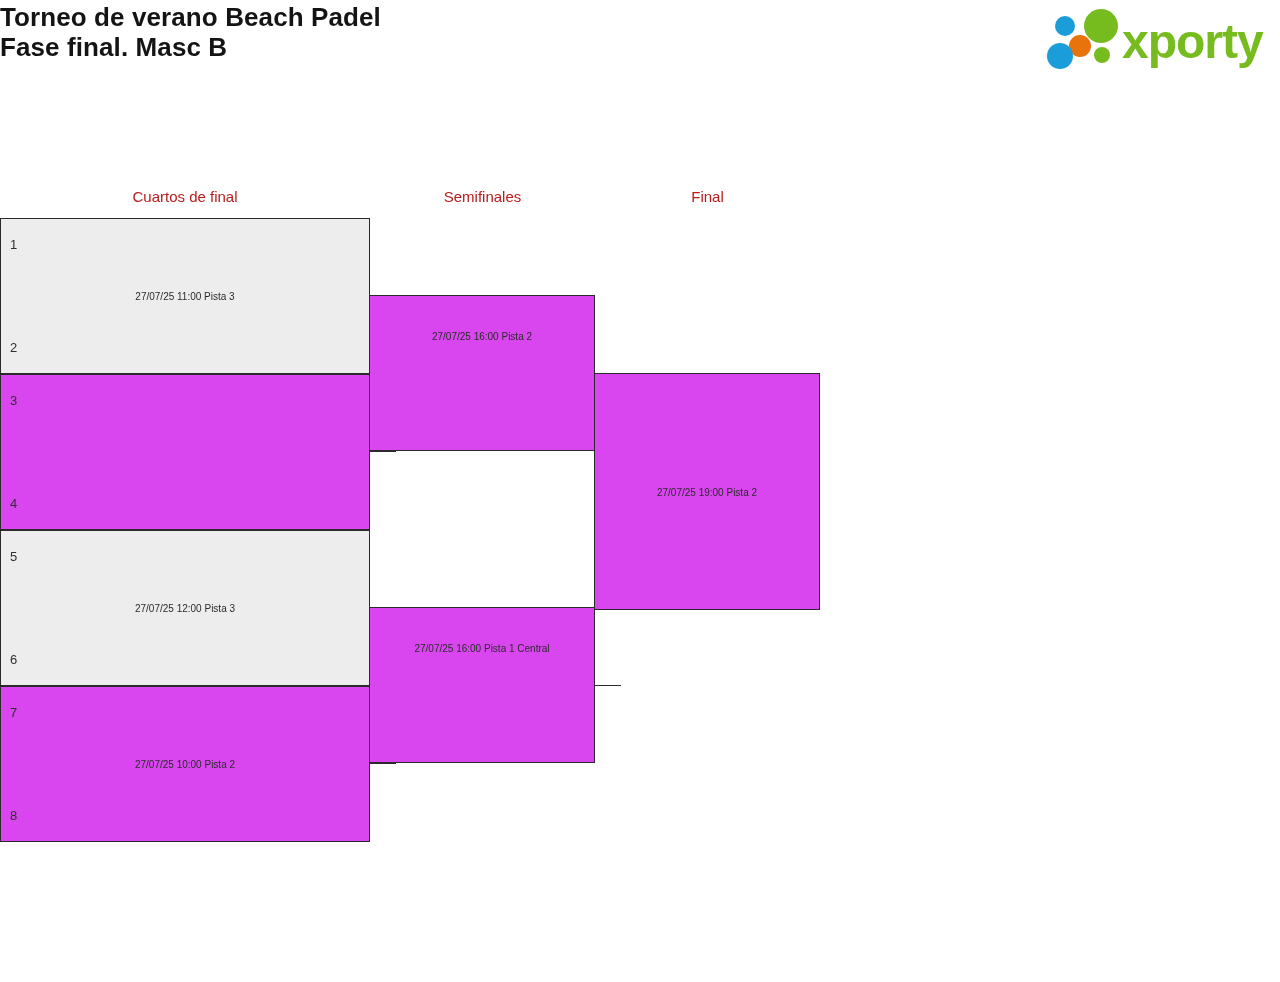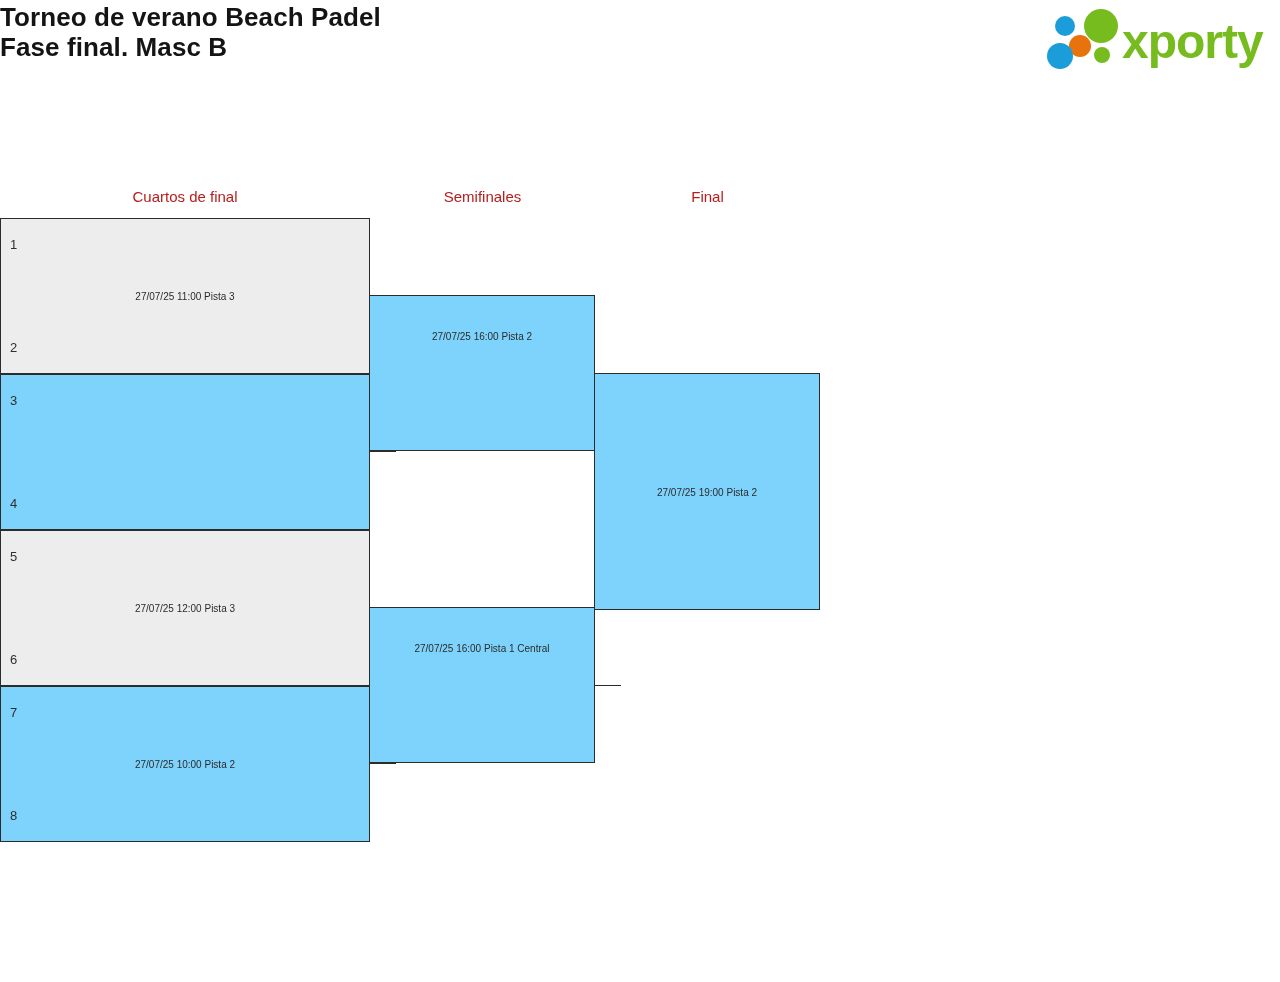--- a/index.html
+++ b/index.html
@@ -56,21 +56,21 @@
     white-space: nowrap;
   }
   .round-header.r-qf { left: 0px;   top: 98px; width: 370px; text-align: center; }
   .round-header.r-sf { left: 370px; top: 98px; width: 225px; text-align: center; }
   .round-header.r-f  { left: 595px; top: 98px; width: 225px; text-align: center; }
 
   
   .match {
     position: absolute;
     border: 1px solid #2b2b2b;
-    background: #7dd3fc;
+    background: #d946ef;
   }
   .match.shaded { background: #ededed; }
 
   .seed {
     position: absolute;
     left: 9px;
     font-size: 13px;
     line-height: 15px;
     color: #2f2f2f;
   }

